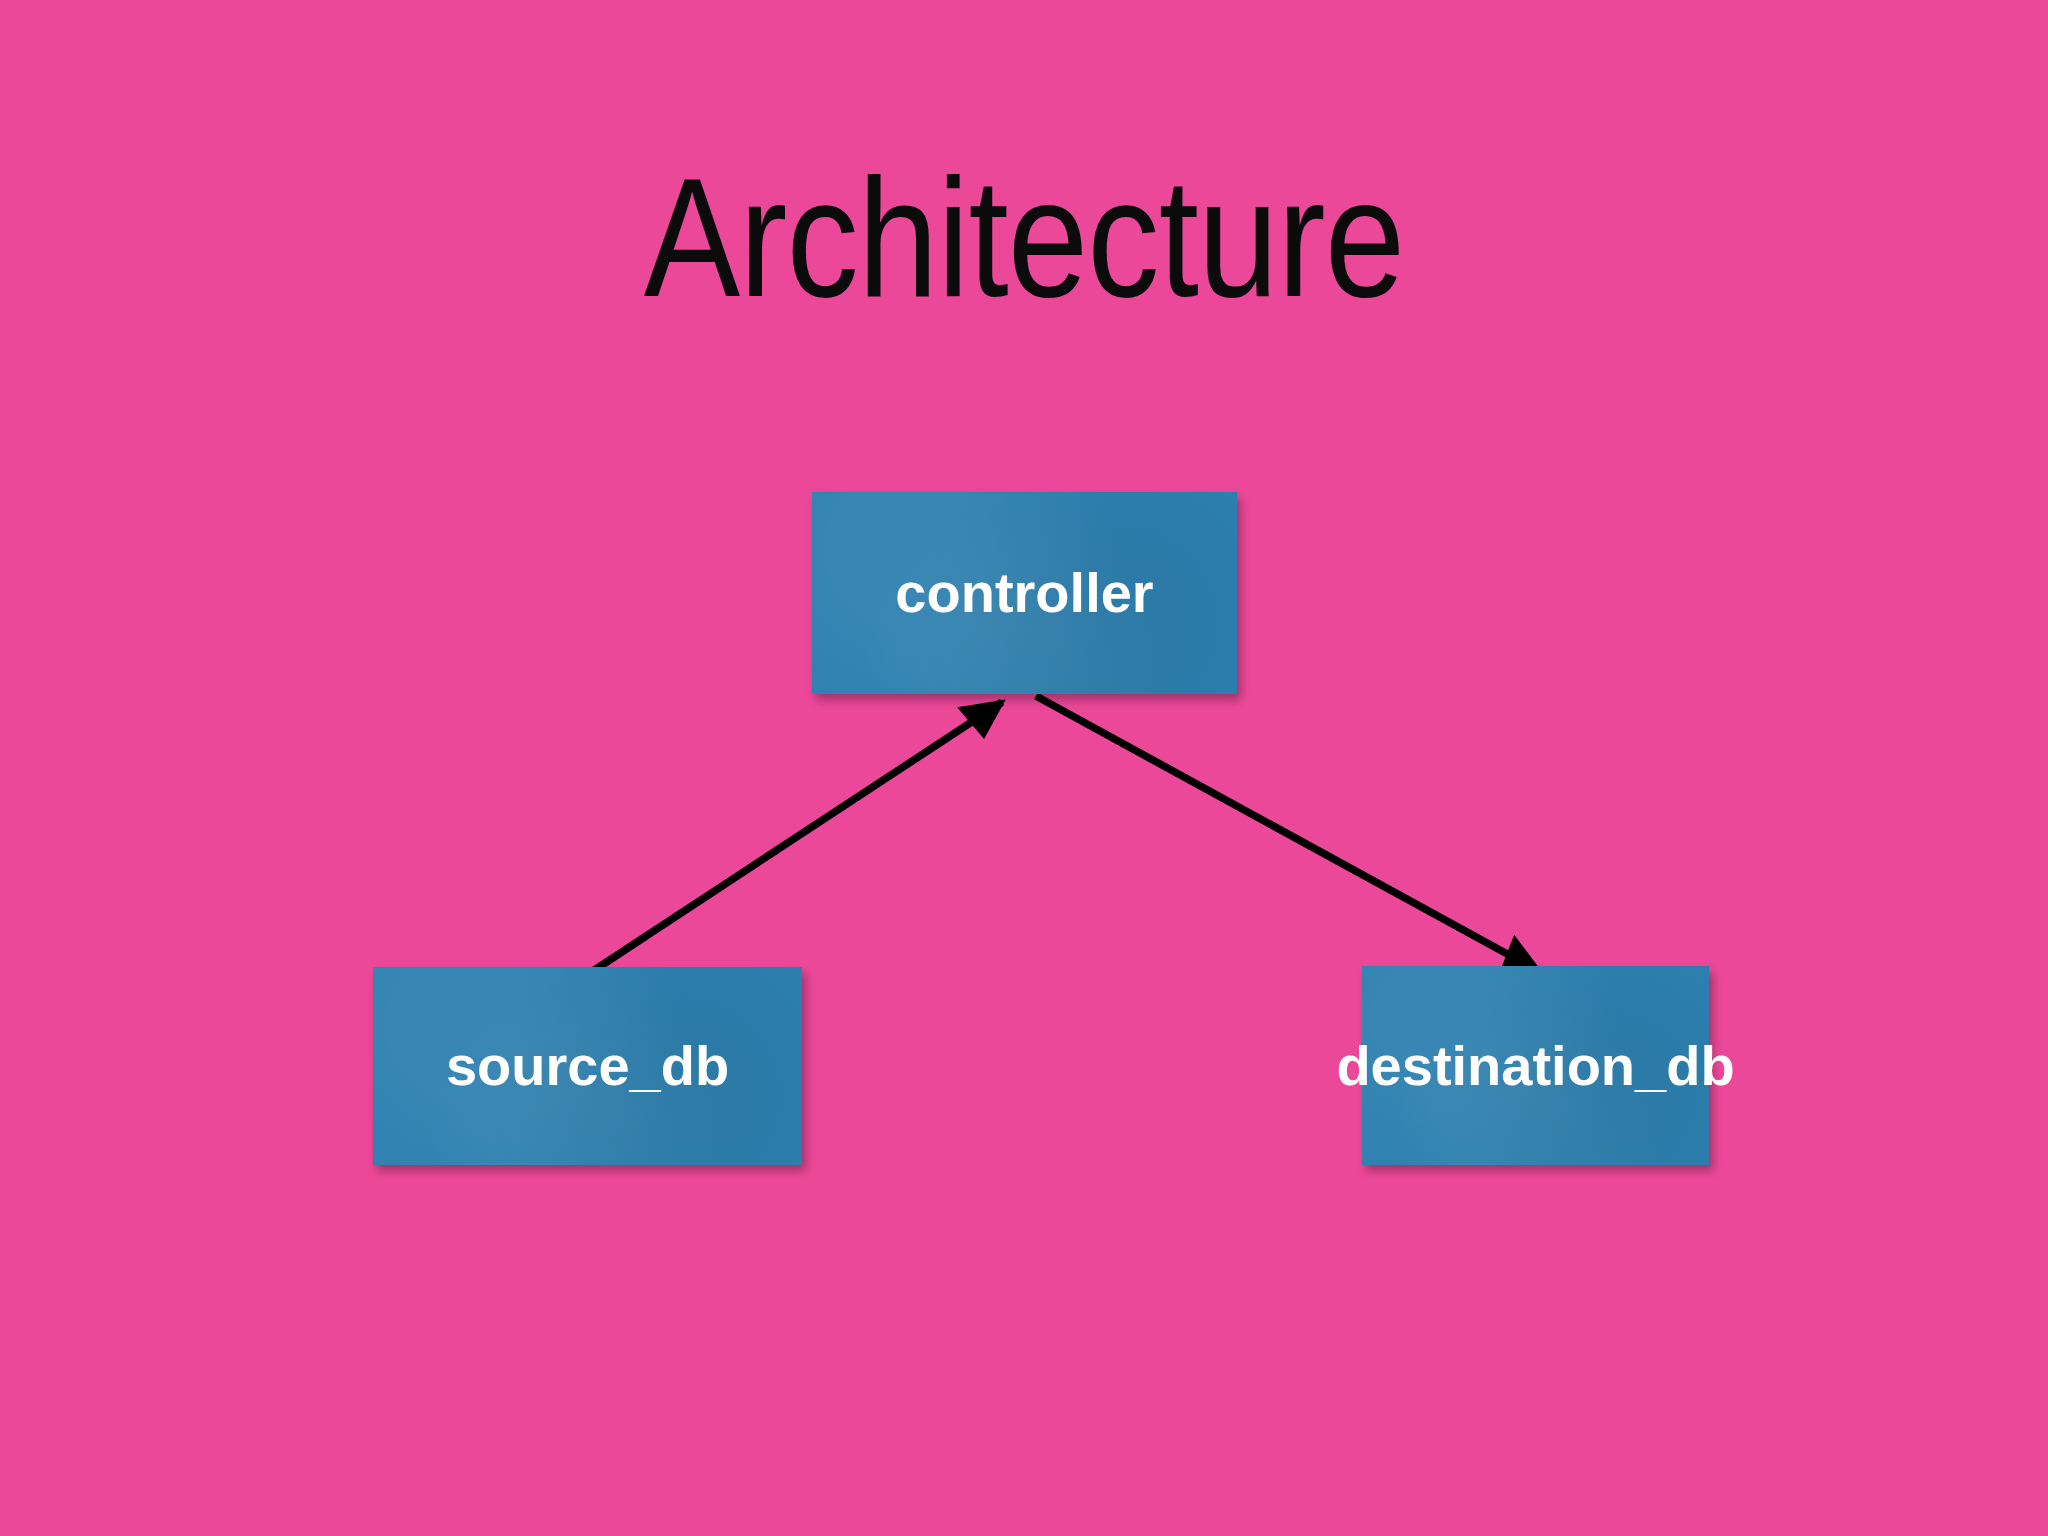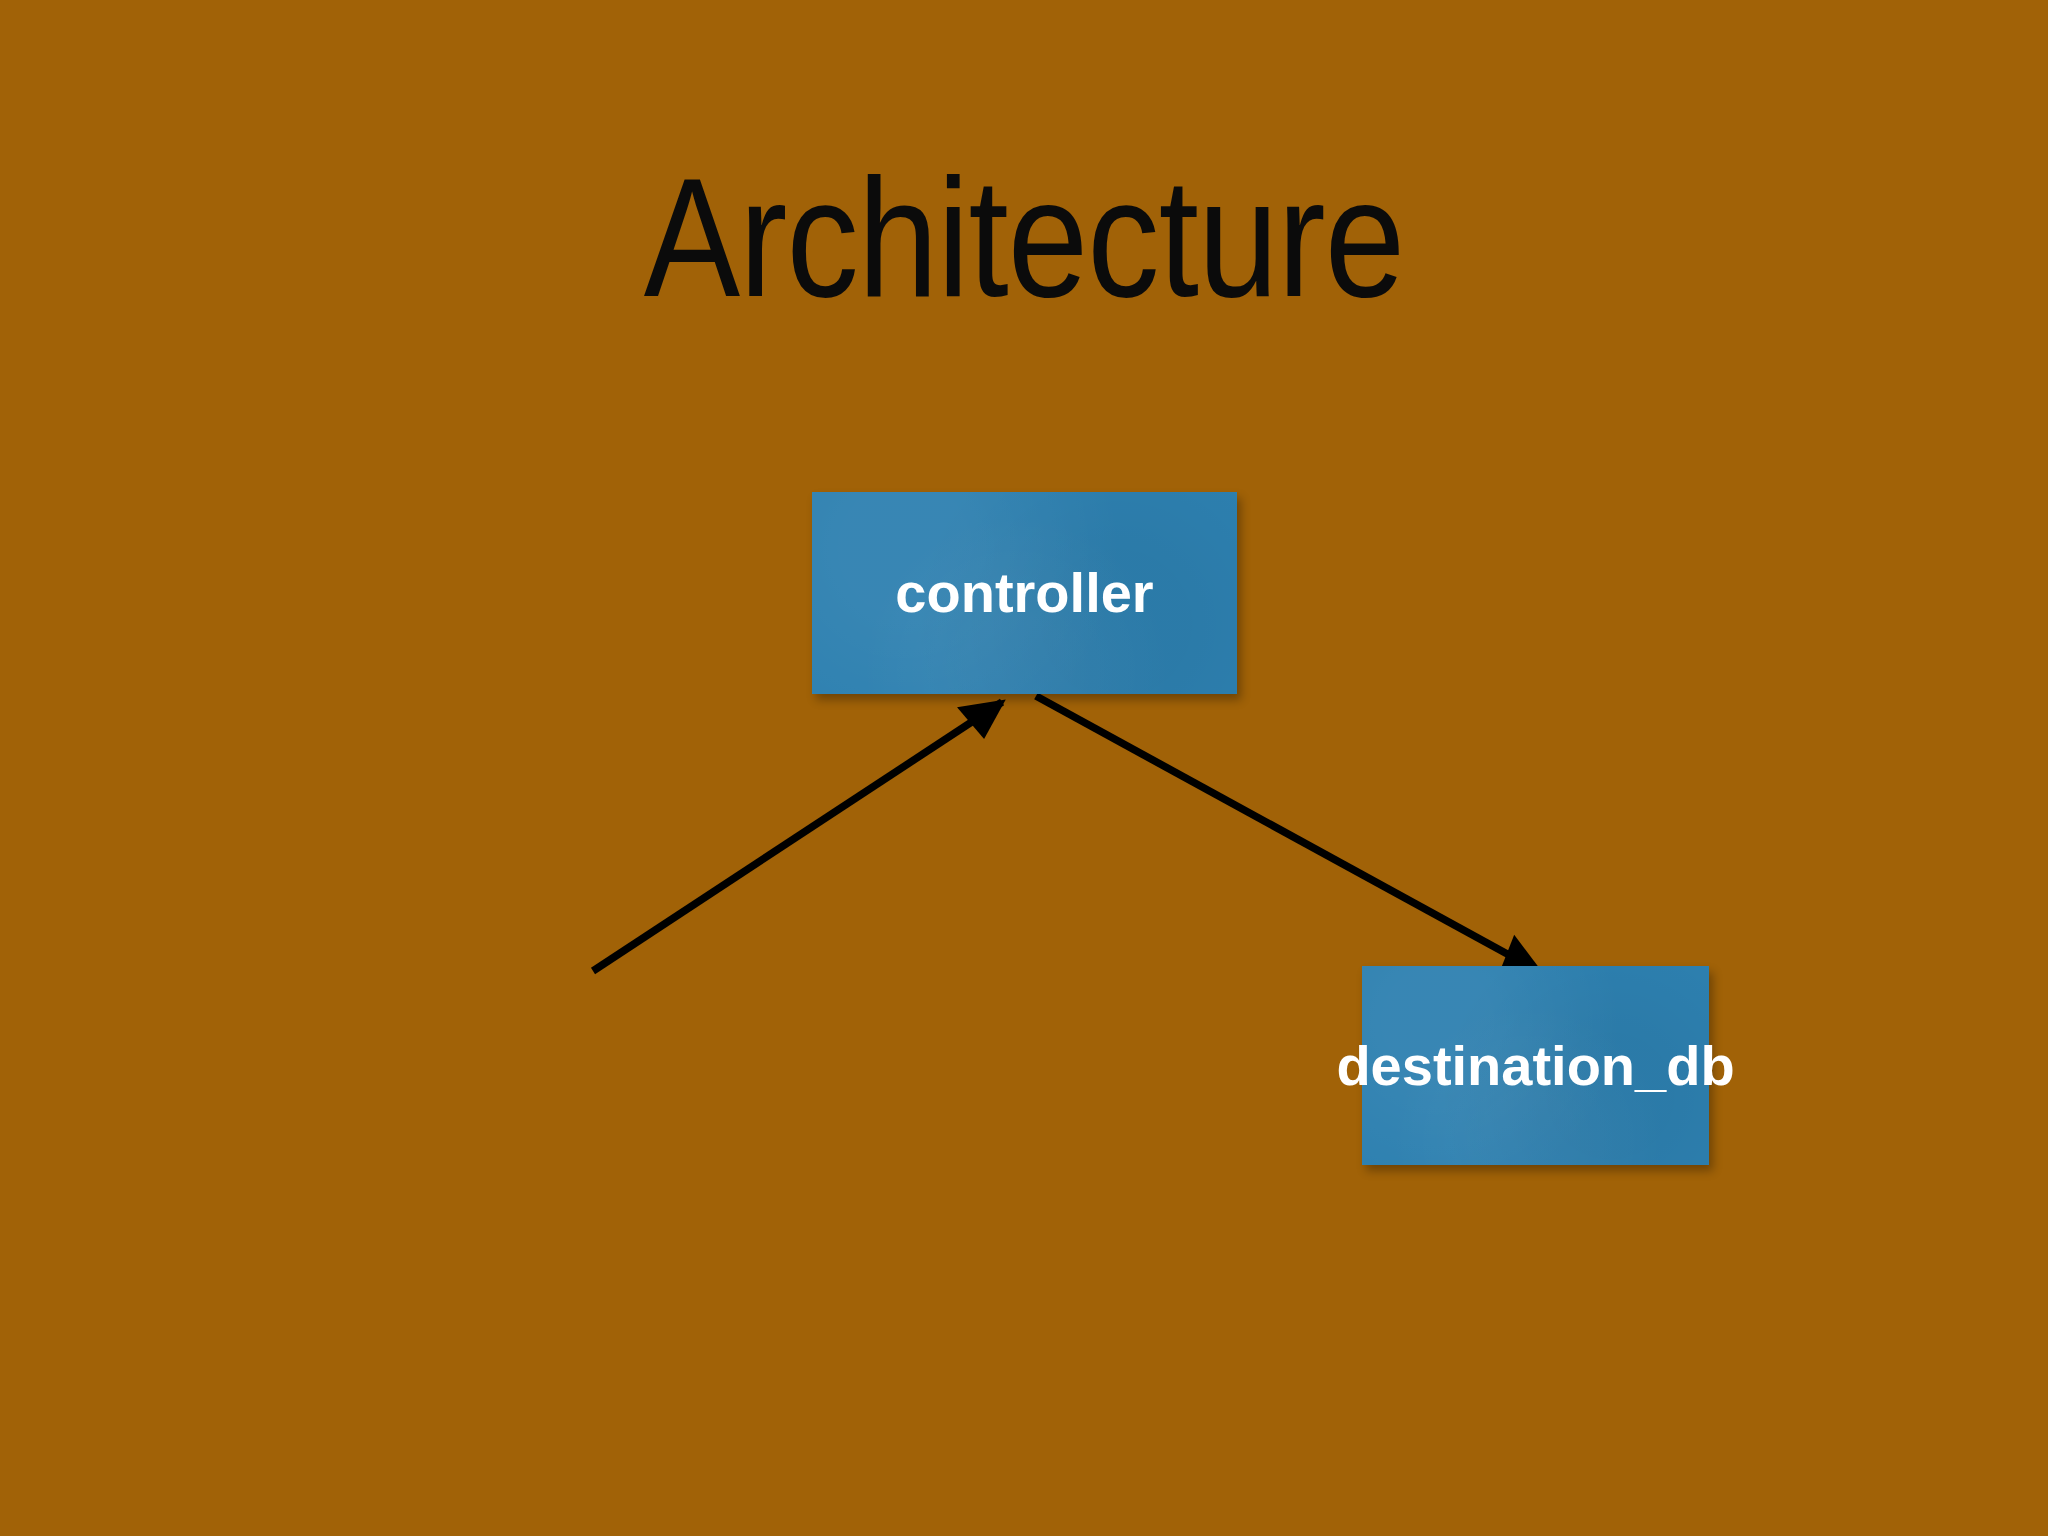--- a/index.html
+++ b/index.html
@@ -7,21 +7,21 @@
     padding: 0;
     background: #ffffff;
   }
   body {
     font-family: "Liberation Sans", sans-serif;
   }
   #slide {
     position: relative;
     width: 2048px;
     height: 1536px;
-    background: #a16207;
+    background: #ec4899;
     overflow: hidden;
   }
 
   
   #slide-title {
     position: absolute;
     left: 0;
     top: 150px;
     width: 2048px;
     text-align: center;
@@ -109,18 +109,21 @@
 
     <line x1="593" y1="971" x2="1002" y2="702" stroke="#000000" stroke-width="7.5" marker-end="url(#arrowhead-up)"></line>
 
     <line x1="1036" y1="696" x2="1540" y2="972" stroke="#000000" stroke-width="7.5" marker-end="url(#arrowhead-down)"></line>
   </svg>
 
   <div class="node" id="node-controller">
     <span class="node-label">controller</span>
   </div>
 
+  <div class="node" id="node-source-db">
+    <span class="node-label">source_db</span>
+  </div>
 
   <div class="node" id="node-destination-db">
     <span class="node-label">destination_db</span>
   </div>
 
 </div>
 
 </body></html>

